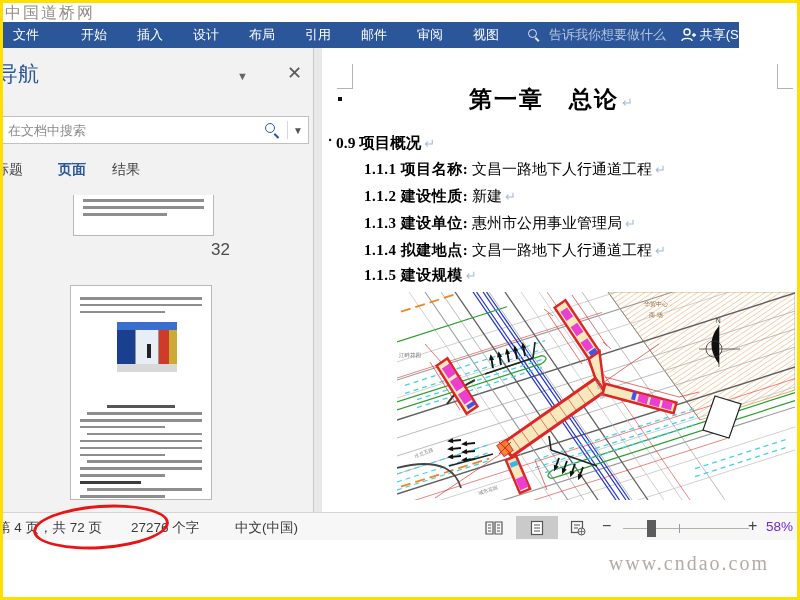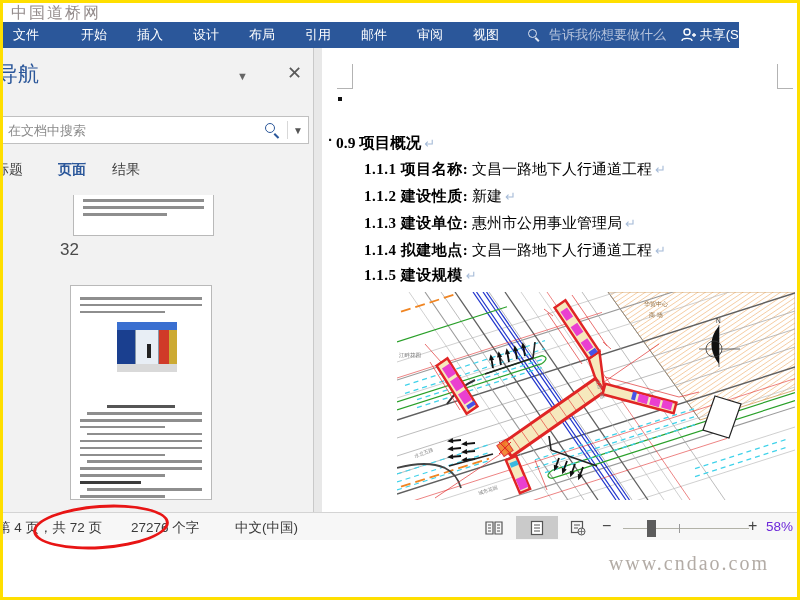--- a/index.html
+++ b/index.html
@@ -3,21 +3,21 @@
 <meta charset="utf-8">
 <style>
   * { margin:0; padding:0; box-sizing:border-box; }
   html,body { width:800px; height:600px; }
   body { font-family:"Liberation Sans", sans-serif; position:relative; overflow:hidden; background:#fff; }
   #frame { position:absolute; left:0; top:0; width:800px; height:600px; overflow:hidden; }
   .yellow-border { position:absolute; background:#ffdf00; z-index:50; }
 
   
   #topstrip { position:absolute; left:3px; top:3px; width:794px; height:19px; background:#fff; }
-  #wm-top { position:absolute; left:2px; top:0px; font-family:"Liberation Serif", serif; font-size:16px; color:#948c8c; letter-spacing:2px;margin-left:6px; }
+  #wm-top { position:absolute; left:2px; top:0px; font-family:"Liberation Serif", serif; font-size:16px; color:#948c8c; letter-spacing:2px; }
 
   
   #ribbon { position:absolute; left:3px; top:22px; width:736px; height:26px; background:#2b579a; display:flex; align-items:center; }
   .rtab { color:#fff; font-size:13px; padding:0 15px; line-height:26px; white-space:nowrap; cursor:default; }
   .rtab.file { margin-left:-5px; margin-right:12px; }
   #tellme { display:flex; align-items:center; margin-left:14px; }
   #tellme .mag { width:13px; height:13px; position:relative; margin-right:8px; }
   #tellme .mag .lens { position:absolute; left:0; top:0; width:9px; height:9px; border:1.6px solid #dfe6f2; border-radius:50%; }
   #tellme .mag .handle { position:absolute; left:8px; top:8px; width:5px; height:1.6px; background:#dfe6f2; transform:rotate(45deg); transform-origin:0 0; }
   #tellme .txt { color:#b6c3dc; font-size:13px; }
@@ -38,21 +38,21 @@
   #search-sep { width:1px; height:18px; background:#d8d8d8; }
   #search-caret { width:20px; text-align:center; color:#555; font-size:10px; }
   .navtab { position:absolute; top:113px; font-size:14px; color:#3f3f3f; white-space:nowrap; }
   .navtab.active { color:#2b579a; font-weight:bold; }
 
   .thumb { position:absolute; background:#fff; border:1px solid #b9b9b9; }
   .tl { position:relative; height:2.5px; background:#8e8e8e; margin:4.4px 9px 0 9px; }
   .tl.ind { margin-left:16px; }
   .tl.short { margin-right:46px; }
   .tl.dark { background:#3c3c3c; height:3px; margin-right:70px; }
-  #thumb-page-num { position:absolute; left:57px; top:192px; width:142px; text-align:left; font-size:17px; color:#4a4a4a; }
+  #thumb-page-num { position:absolute; left:85px; top:192px; width:142px; text-align:right; font-size:17px; color:#4a4a4a; }
 
   #thumb2-photo { position:absolute; left:46px; top:36px; width:60px; height:50px; background:#c9d2dd; overflow:hidden; }
   .ph { position:absolute; }
 
   
   #docarea { position:absolute; left:313px; top:48px; width:484px; height:464px; background:#e8e8e8; }
   #pane-divider { position:absolute; left:313px; top:48px; width:1px; height:464px; background:#c9c9c9; }
   #page { position:absolute; left:322px; top:48px; width:475px; height:464px; background:#fff; }
   .cropmark { position:absolute; width:16px; height:25px; }
   .cropmark .v { position:absolute; top:0; width:1px; height:25px; background:#b3b3b3; }
@@ -182,20 +182,21 @@
   <div class="cropmark" style="left:337px; top:64px;">
     <span class="v" style="left:15px;"></span>
       <span class="h" style="left:0;"></span>
   </div>
   <div class="cropmark" style="left:777px; top:64px;">
     <span class="v" style="left:0;"></span>
       <span class="h" style="left:0;"></span>
   </div>
 
   <div id="anchor-square"></div>
+  <div id="doc-title"><span>第一章　总论</span><span class="pmark">↵</span></div>
 
   <div id="h11-dot">·</div>
   <div id="h11"><span>0.9 项目概况</span><span class="pmark">↵</span></div>
 
   <div class="docitem" style="top:160px"><b>1.1.1 项目名称:</b> <span>文昌一路地下人行通道工程</span><span class="pmark">↵</span></div>
   <div class="docitem" style="top:187px"><b>1.1.2 建设性质:</b> <span>新建</span><span class="pmark">↵</span></div>
   <div class="docitem" style="top:214px"><b>1.1.3 建设单位:</b> <span>惠州市公用事业管理局</span><span class="pmark">↵</span></div>
   <div class="docitem" style="top:241px"><b>1.1.4 拟建地点:</b> <span>文昌一路地下人行通道工程</span><span class="pmark">↵</span></div>
   <div class="docitem" style="top:266px"><b>1.1.5 建设规模</b><span class="pmark">↵</span></div>
 

